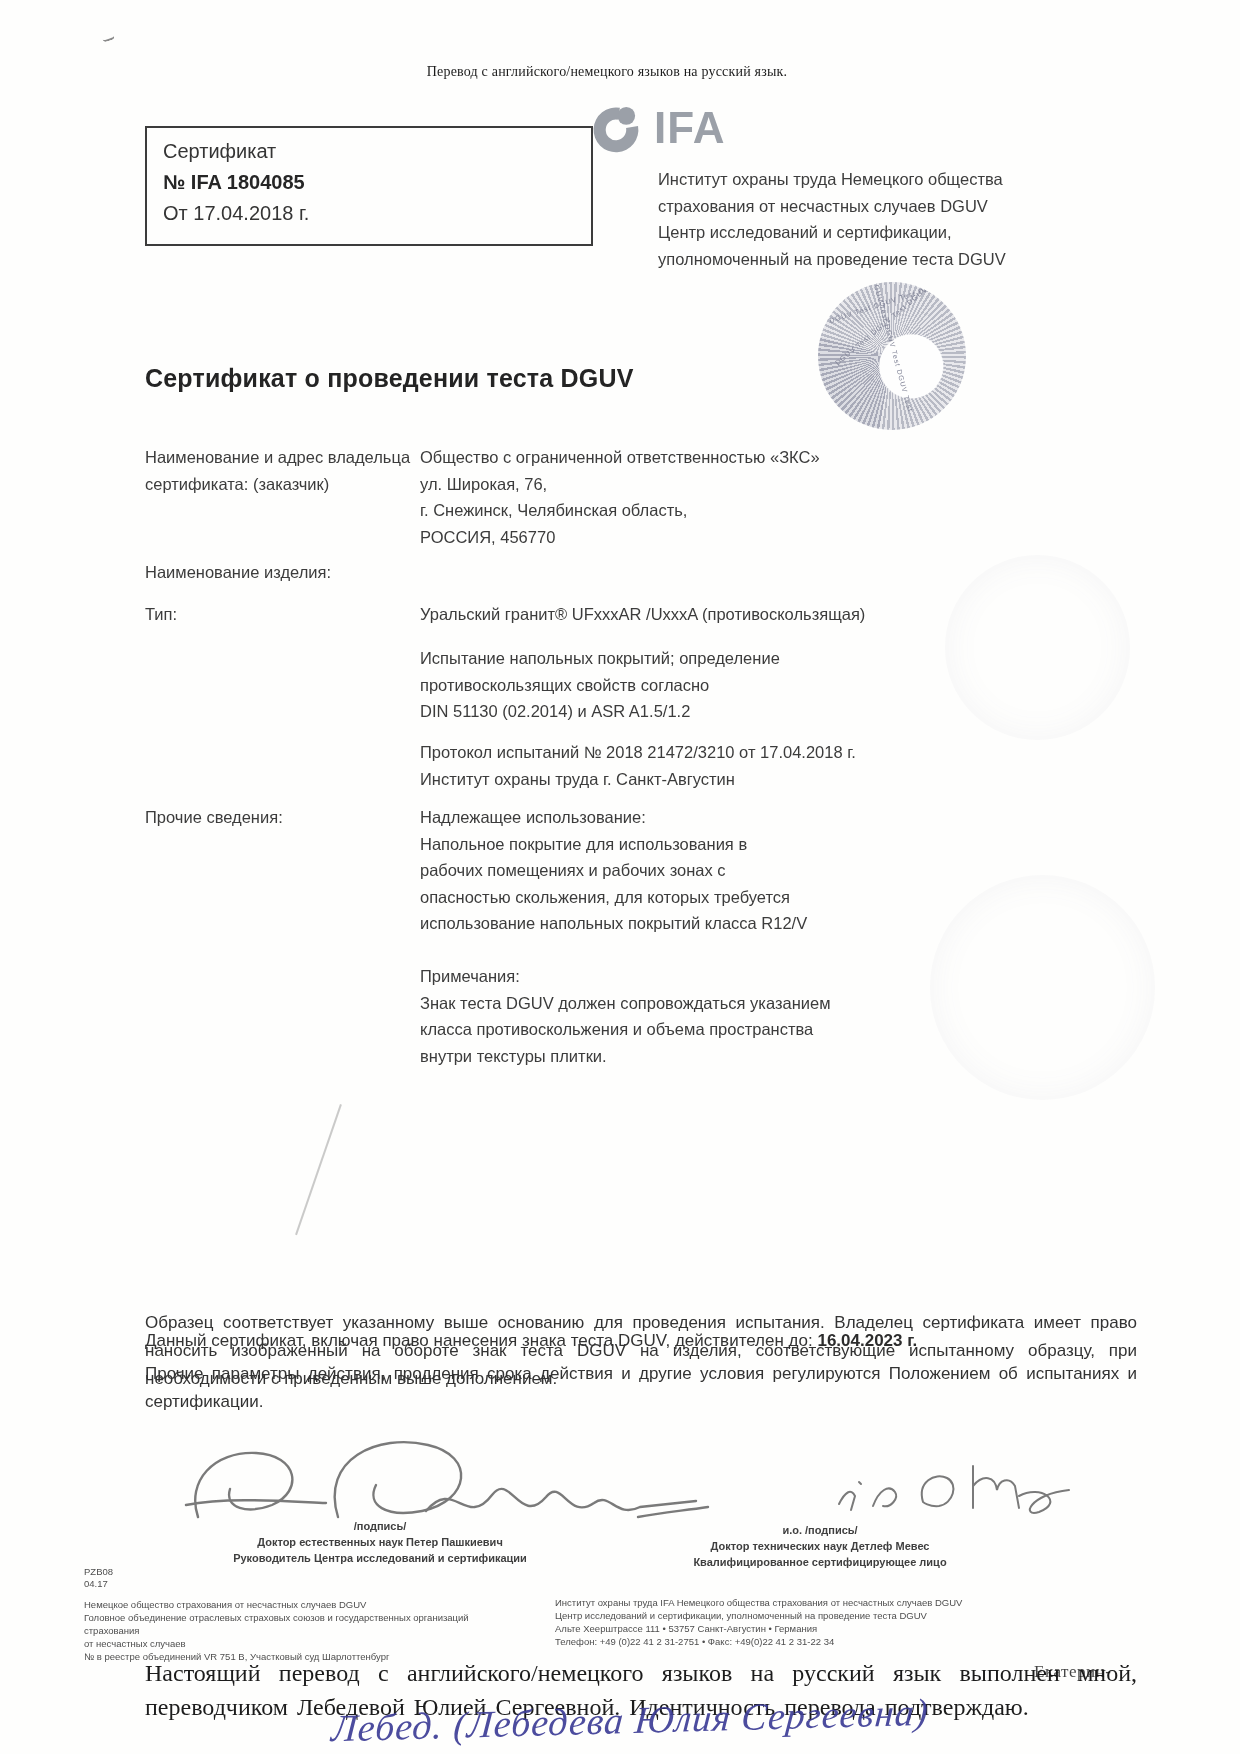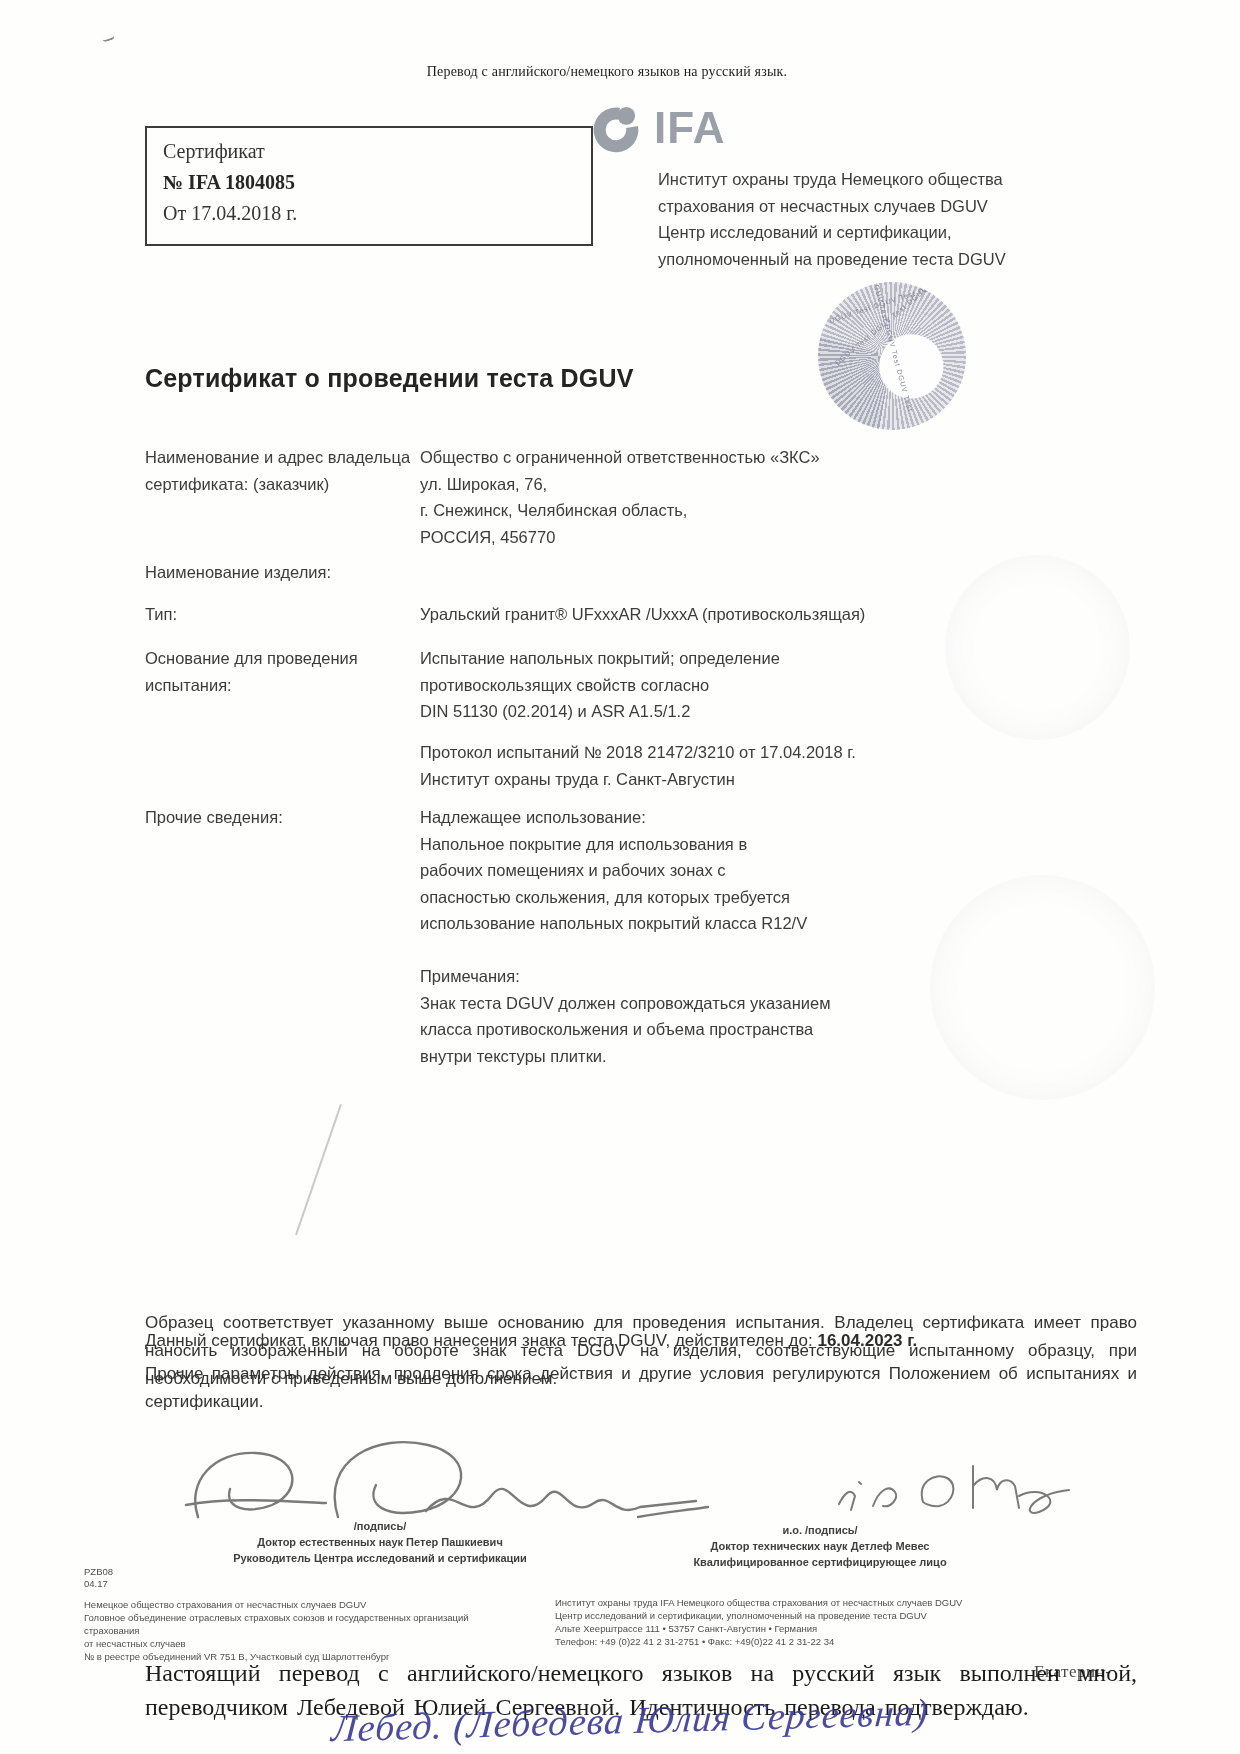--- a/index.html
+++ b/index.html
@@ -7,21 +7,21 @@
     position:relative;width:1240px;height:1754px;margin:0 auto;
     background:#fefefd;overflow:hidden;
     font-family:"Liberation Sans",sans-serif;color:#3a3a3a;
   }
   .abs{position:absolute;}
   .pre{white-space:pre-line;margin-top:8px;}
   .serif{font-family:"Liberation Serif",serif;color:#1c1c1c;}
 
   .header-note{top:64px;left:0;width:1214px;text-align:center;font-size:14px;letter-spacing:.2px;}
 
-  .cert-box{top:126px;left:145px;width:412px;height:100px;border:2px solid #3c3c3c;padding:8px 16px;font-family:Liberation Serif, serif;}
+  .cert-box{top:126px;left:145px;width:412px;height:100px;border:2px solid #3c3c3c;padding:8px 16px;}
   .cert-box .ln{font-size:20px;line-height:31px;color:#353535;}
   .cert-box .bold{font-weight:bold;color:#262626;}
 
   .ifa-logo{top:100px;left:588px;display:flex;align-items:flex-start;gap:10px;}
   .ifa-letters{font-size:44px;font-weight:bold;color:#9ba0a8;letter-spacing:1px;line-height:56px;}
   .ifa-org{top:158px;left:658px;width:380px;font-size:16.5px;line-height:26.5px;color:#3d3d3d;}
 
   .doc-title{top:364px;left:145px;font-size:25px;font-weight:bold;color:#242424;letter-spacing:.2px;}
 
   
@@ -110,22 +110,20 @@
   <div class="abs row-value pre" style="top:436px">Общество с ограниченной ответственностью «ЗКС»
 ул. Широкая, 76,
 г. Снежинск, Челябинская область,
 РОССИЯ, 456770</div>
 
   <div class="abs row-label pre" style="top:551px">Наименование изделия:</div>
 
   <div class="abs row-label pre" style="top:593px">Тип:</div>
   <div class="abs row-value pre" style="top:593px">Уральский гранит® UFxxxAR /UxxxA (противоскользящая)</div>
 
-  <div class="abs row-label pre" style="top:637px">Основание для проведения
-испытания:</div>
   <div class="abs row-value pre" style="top:637px">Испытание напольных покрытий; определение
 противоскользящих свойств согласно
 DIN 51130 (02.2014) и ASR A1.5/1.2</div>
 
   <div class="abs row-value pre" style="top:731px">Протокол испытаний № 2018 21472/3210 от 17.04.2018 г.
 Институт охраны труда г. Санкт-Августин</div>
 
   <div class="abs row-label pre" style="top:796px">Прочие сведения:</div>
   <div class="abs row-value pre" style="top:796px">Надлежащее использование:
 Напольное покрытие для использования в

